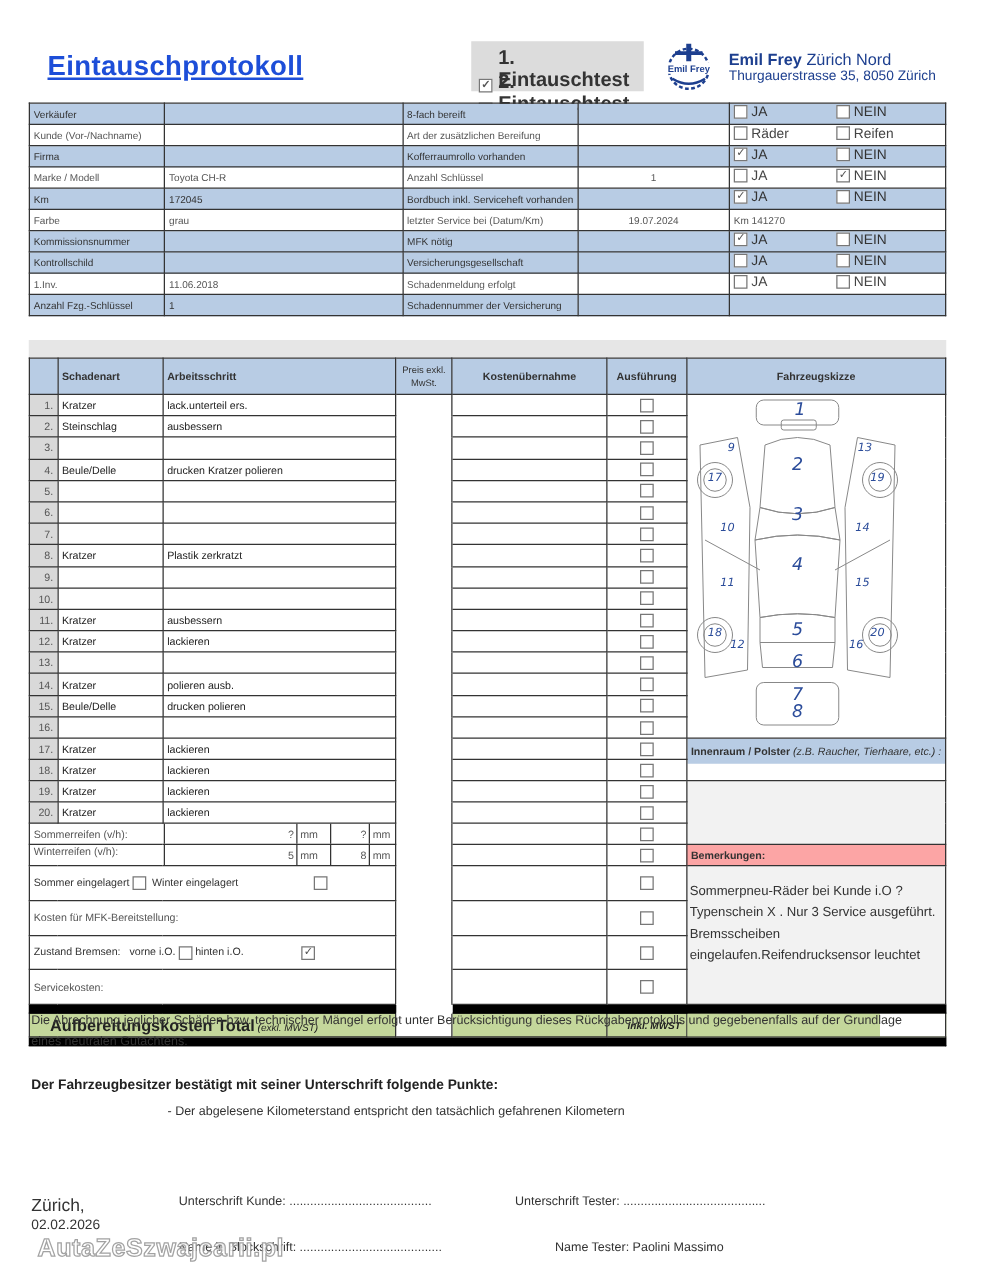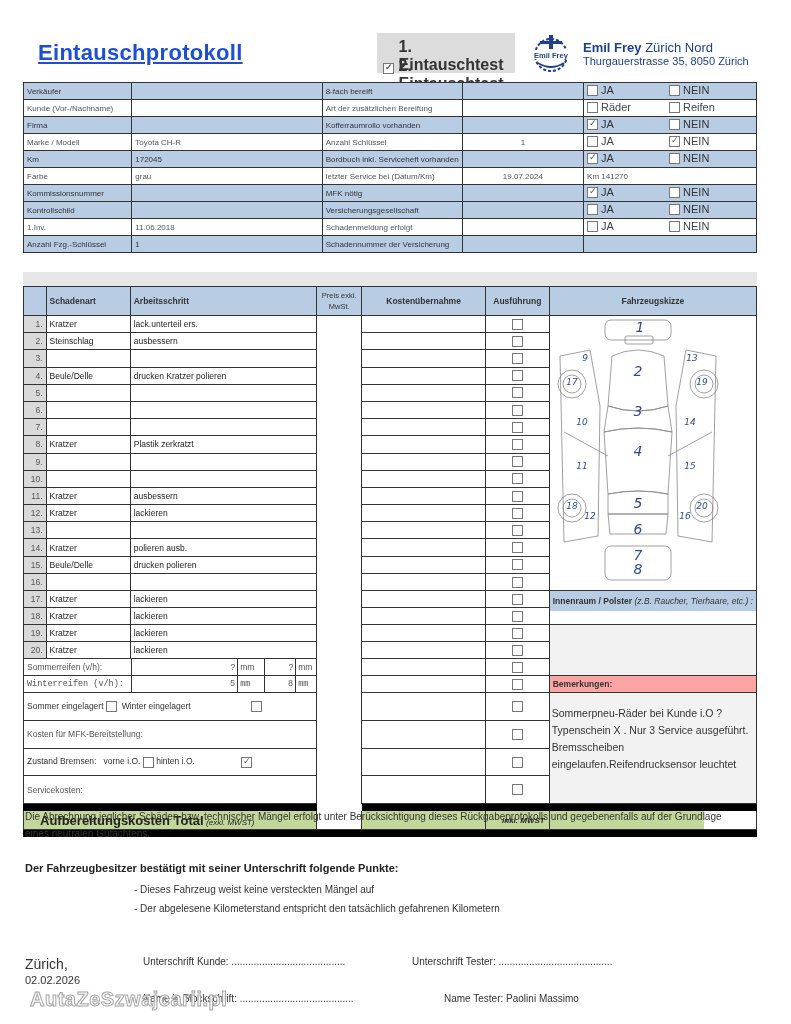--- a/index.html
+++ b/index.html
@@ -447,21 +447,21 @@
             <span style="width:28px;text-align:right;border-left:1px solid #333;height:16px;line-height:16px;padding-right:2px;">?</span>
             <span style="width:18px;border-left:1px solid #333;height:16px;line-height:16px;padding-left:2px;">mm</span>
           </div>
         </td>
         <td class="price"></td>
         <td></td>
         <td class="aus"><span class="cb"></span></td>
       </tr>
       <tr>
         <td colspan="3" class="sub" style="padding:0;">
-          <div style="display:flex;height:16px;align-items:center;font-family:Liberation Mono, monospace;">
+          <div style="display:flex;height:16px;align-items:flex-start;">
             <span style="width:104px;padding-left:3px;">Winterreifen (v/h):</span>
             <span style="flex:1;text-align:right;border-left:1px solid #333;height:16px;line-height:16px;padding-right:2px;">5</span>
             <span style="width:24px;border-left:1px solid #333;height:16px;line-height:16px;padding-left:2px;">mm</span>
             <span style="width:28px;text-align:right;border-left:1px solid #333;height:16px;line-height:16px;padding-right:2px;">8</span>
             <span style="width:18px;border-left:1px solid #333;height:16px;line-height:16px;padding-left:2px;">mm</span>
           </div>
         </td>
         <td class="price"></td>
         <td></td>
         <td class="aus"><span class="cb"></span></td>
@@ -513,21 +513,20 @@
       </tr>
       <tr class="black">
         <td colspan="7"></td>
       </tr>
     </tbody>
 </table>
 
 <div class="abs para">Die Abrechnung jeglicher Schäden bzw. technischer Mängel erfolgt unter Berücksichtigung dieses Rückgabeprotokolls und gegebenenfalls auf der Grundlage eines neutralen Gutachtens.</div>
 <div class="abs confirm">Der Fahrzeugbesitzer bestätigt mit seiner Unterschrift folgende Punkte:</div>
 <div class="abs bullets">
-  <div>- Dieses Fahrzeug weist keine versteckten Mängel auf</div>
   <div>- Der abgelesene Kilometerstand entspricht den tatsächlich gefahrenen Kilometern</div>
 </div>
 
 <div class="abs sig" style="left:25px;top:956px;font-size:14px;">Zürich,</div>
 <div class="abs sig" style="left:25px;top:974px;font-size:11px;">02.02.2026</div>
 <div class="abs sig" style="left:143px;top:956px;">Unterschrift Kunde: .........................................</div>
 <div class="abs sig" style="left:412px;top:956px;">Unterschrift Tester: .........................................</div>
 <div class="abs sig" style="left:143px;top:993px;">Name in Blockschrift: .........................................</div>
 <div class="abs sig" style="left:444px;top:993px;">
   <span>Name Tester:</span>

